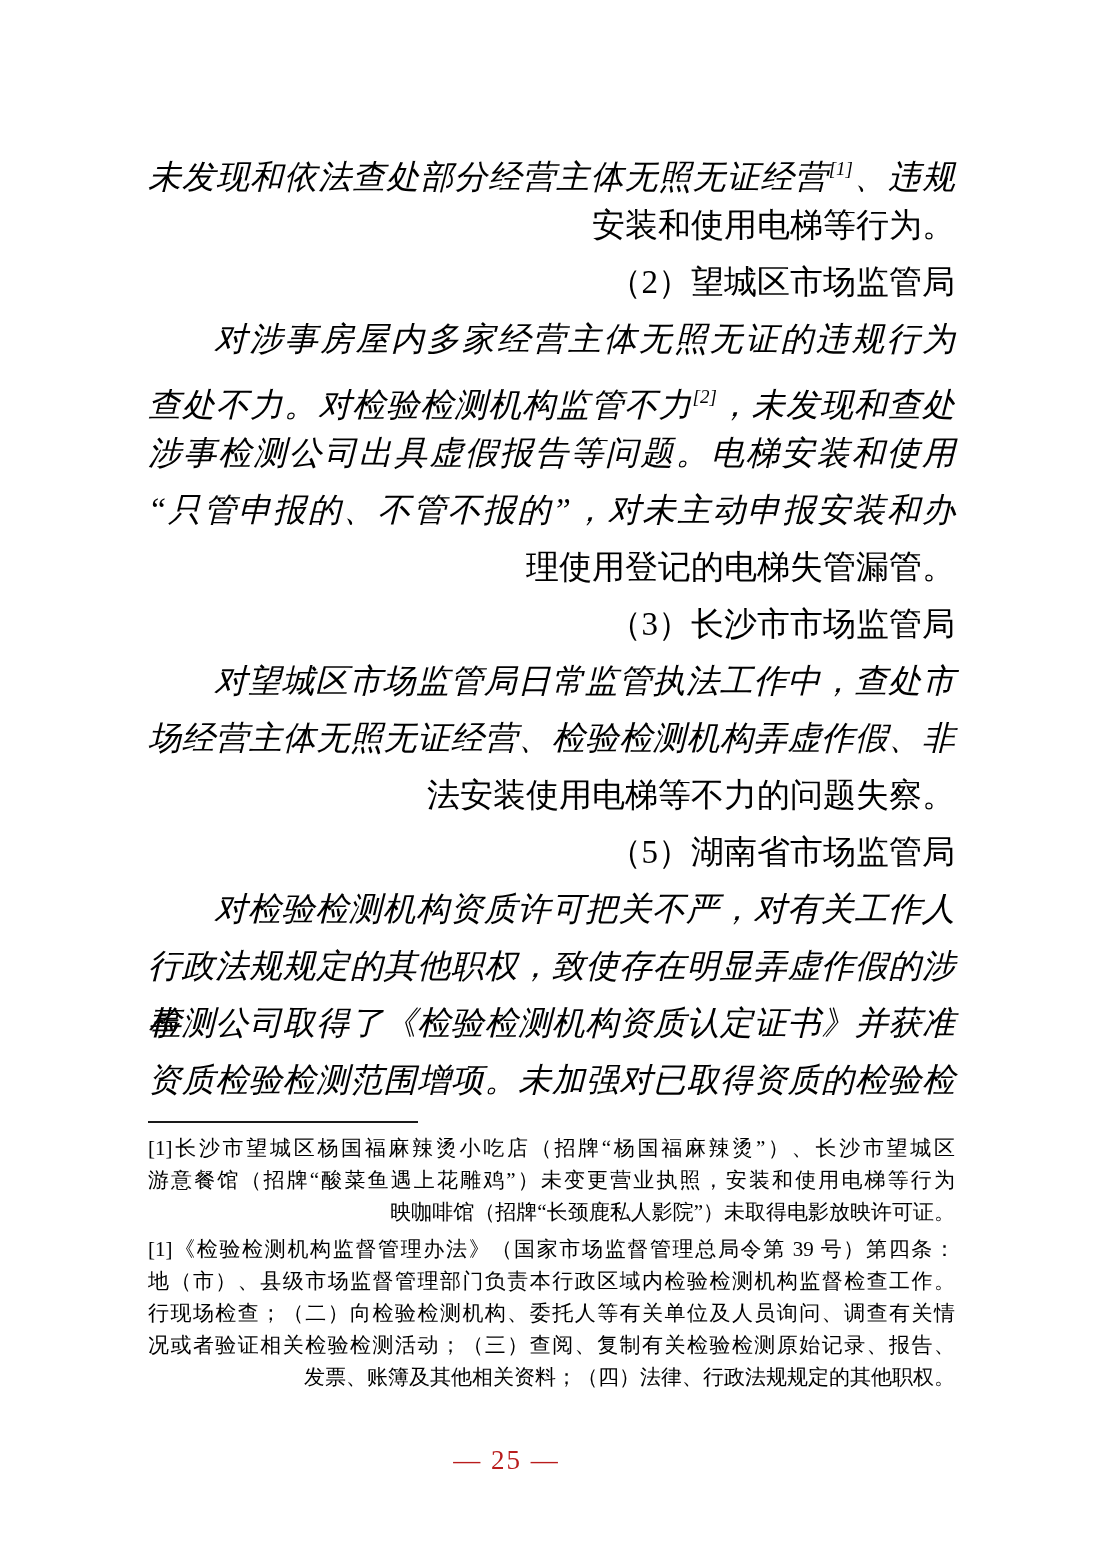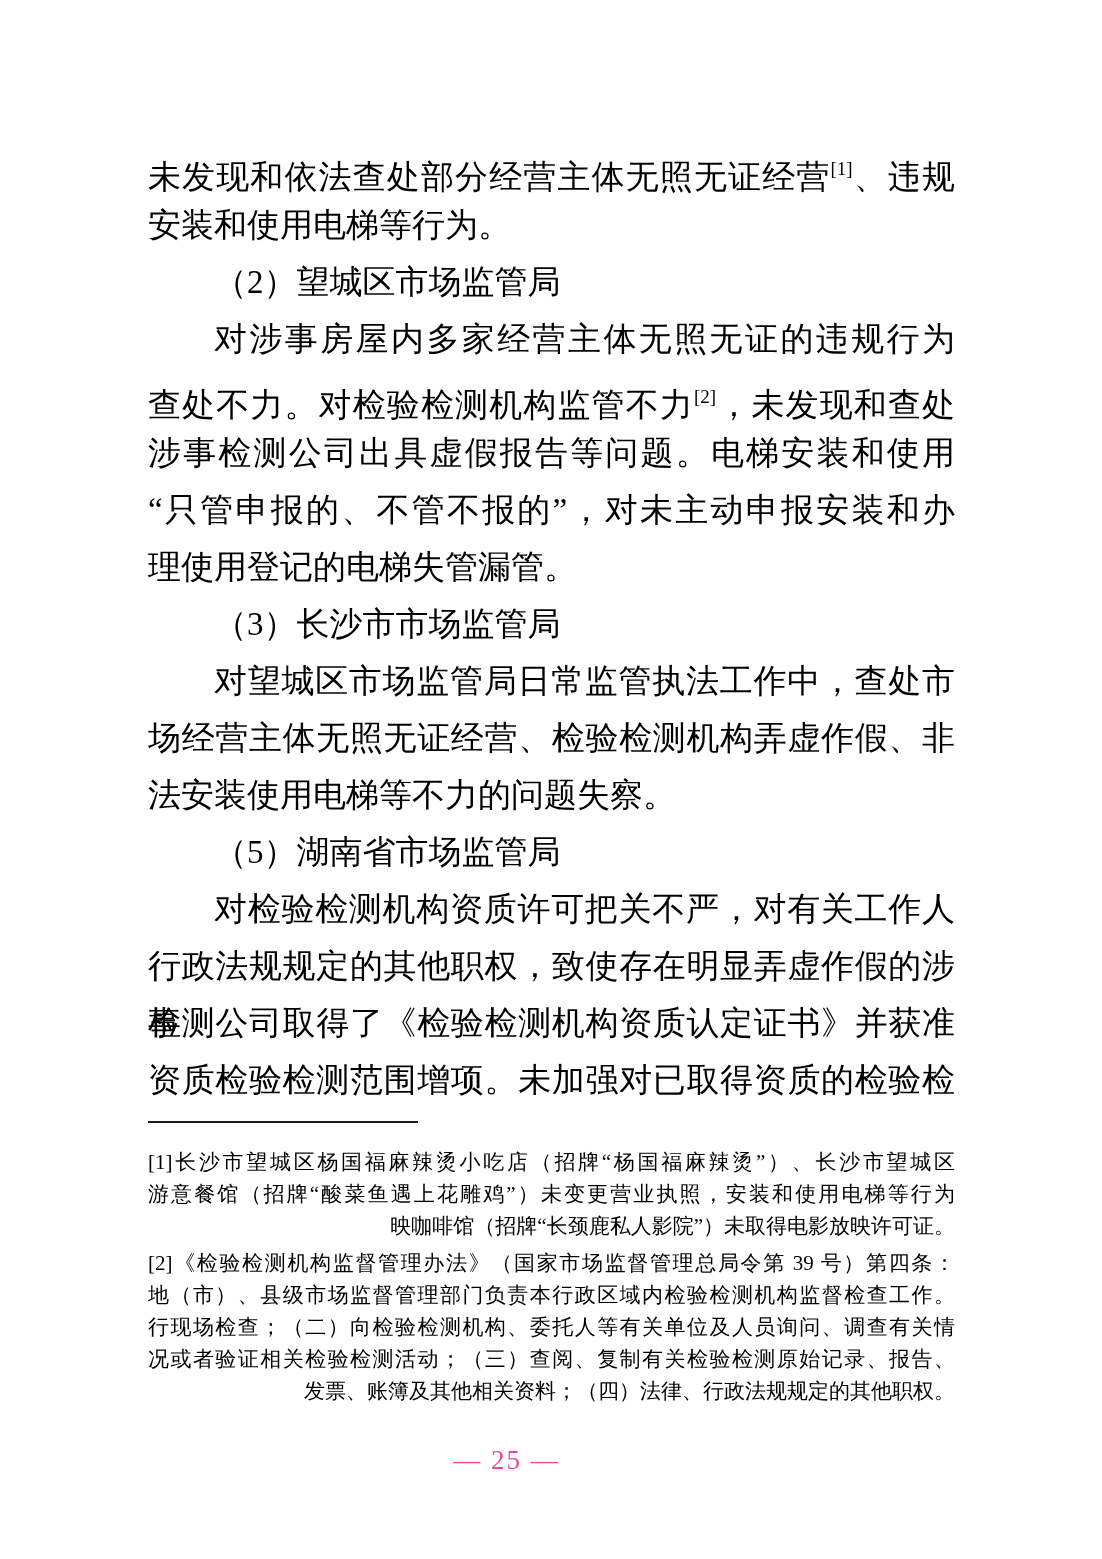--- a/index.html
+++ b/index.html
@@ -22,45 +22,46 @@
     top: 140px;
     width: 807px;
   }
   .body-text {
     font-size: 33px;
     line-height: 57px;
   }
   .bline {
     height: 57px;
     white-space: nowrap;
-    text-align: left;
+    text-align: right;
   }
   .bline.j {
     white-space: normal;
     text-align: justify;
     text-align-last: justify;
+    font-style: italic;
   }
   .bline.ind, .fline.ind {
     text-indent: 66px;
   }
   .fnref {
     font-size: 19px;
     vertical-align: 13px;
     letter-spacing: 0;
   }
   .fn-sep {
     width: 270px;
     height: 0;
     border-top: 2px solid #1a1a1a;
     margin-top: 12px;
   }
   .footnotes {
     font-size: 21px;
     line-height: 32px;
-    margin-top: 23px;
+    margin-top: 9px;
   }
   .fline {
     height: 32px;
     white-space: nowrap;
     text-align: right;
   }
   .fline.j {
     white-space: normal;
     text-align: justify;
     text-align-last: justify;
@@ -69,21 +70,21 @@
     margin-top: 5px;
   }
   .page-number {
     position: absolute;
     top: 1445px;
     left: 0;
     width: 1013px;
     text-align: center;
     font-size: 27px;
     letter-spacing: 2px;
-    color: #ec4899;
+    color: #b91c1c;
   }
 </style>
 </head>
 <body>
 
 <div class="page">
   <div class="content">
     <div class="body-text">
         <div>
           <div class="bline j">未发现和依法查处部分经营主体无照无证经营<span class="fnref">[1]</span>、违规</div>
@@ -118,21 +119,21 @@
         </div>
       </div>
     <div class="fn-sep"></div>
     <div class="footnotes">
         <div class="footnote">
           <div class="fline j">[1]长沙市望城区杨国福麻辣烫小吃店（招牌“杨国福麻辣烫”）、长沙市望城区</div>
           <div class="fline j">游意餐馆（招牌“酸菜鱼遇上花雕鸡”）未变更营业执照，安装和使用电梯等行为</div>
           <div class="fline">映咖啡馆（招牌“长颈鹿私人影院”）未取得电影放映许可证。</div>
         </div>
         <div class="footnote">
-          <div class="fline j">[2]《检验检测机构监督管理办法》（国家市场监督管理总局令第 39 号）第四条：</div>
+          <div class="fline j">[1]《检验检测机构监督管理办法》（国家市场监督管理总局令第 39 号）第四条：</div>
           <div class="fline j">地（市）、县级市场监督管理部门负责本行政区域内检验检测机构监督检查工作。</div>
           <div class="fline j">行现场检查；（二）向检验检测机构、委托人等有关单位及人员询问、调查有关情</div>
           <div class="fline j">况或者验证相关检验检测活动；（三）查阅、复制有关检验检测原始记录、报告、</div>
           <div class="fline">发票、账簿及其他相关资料；（四）法律、行政法规规定的其他职权。</div>
         </div>
       </div>
   </div>
   <div class="page-number">— 25 —</div>
 </div>
 

